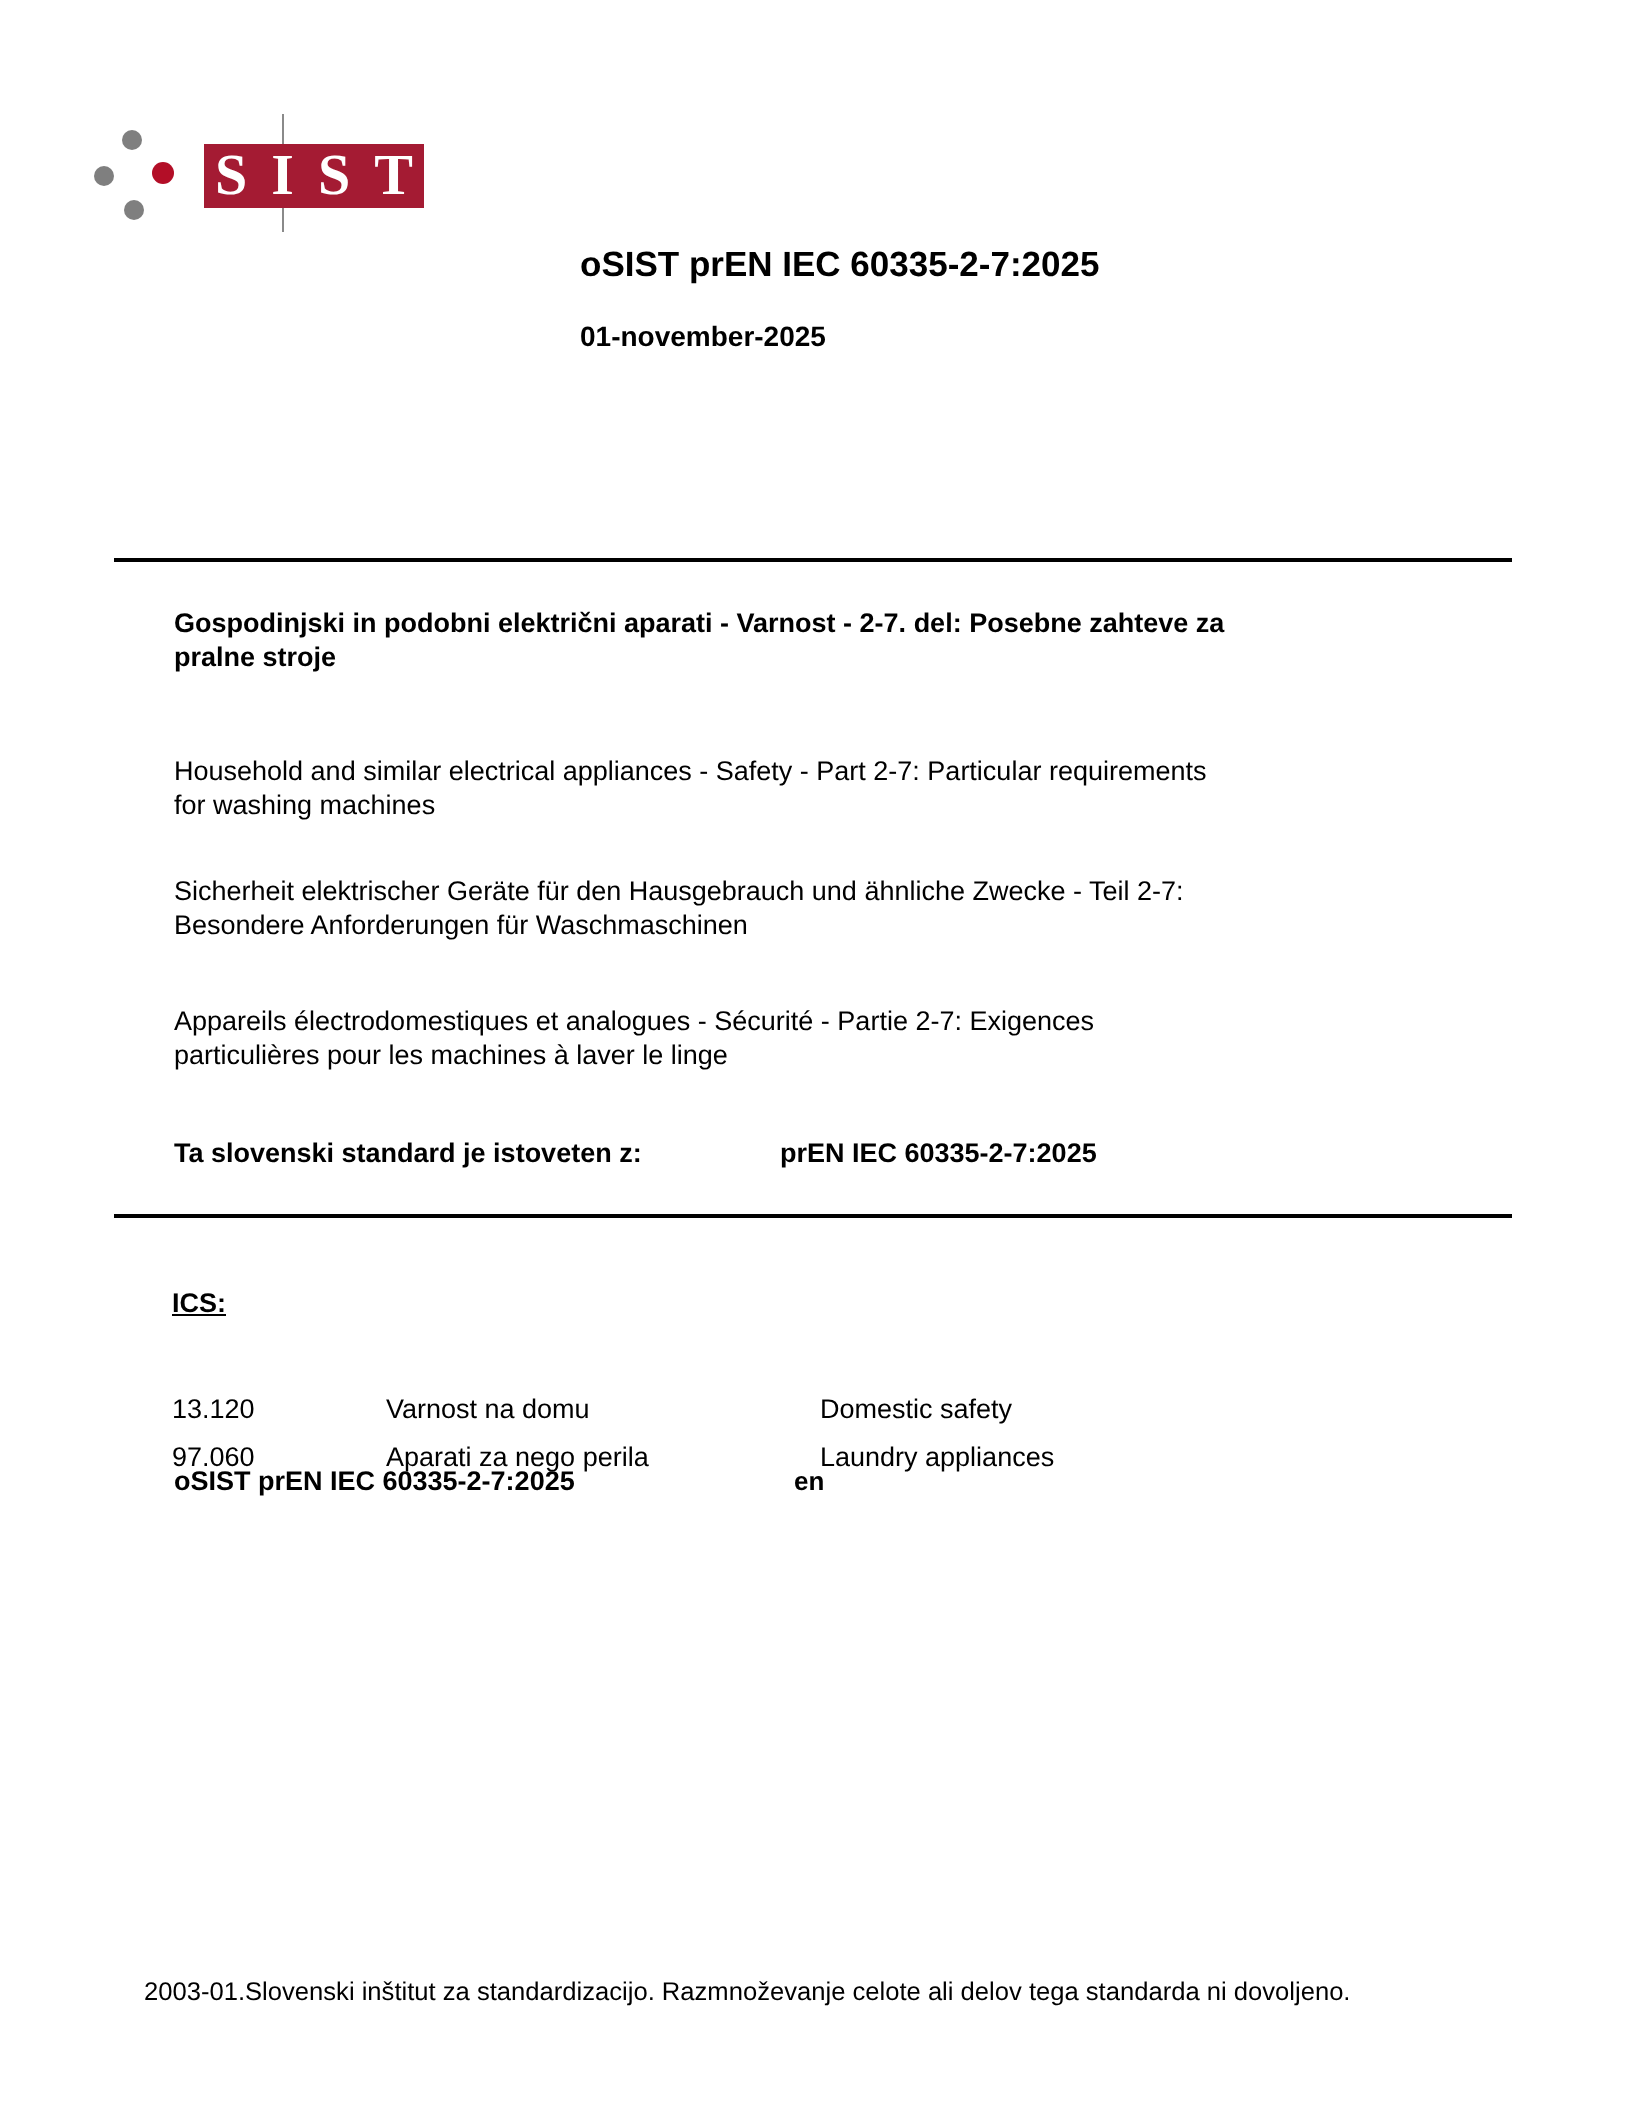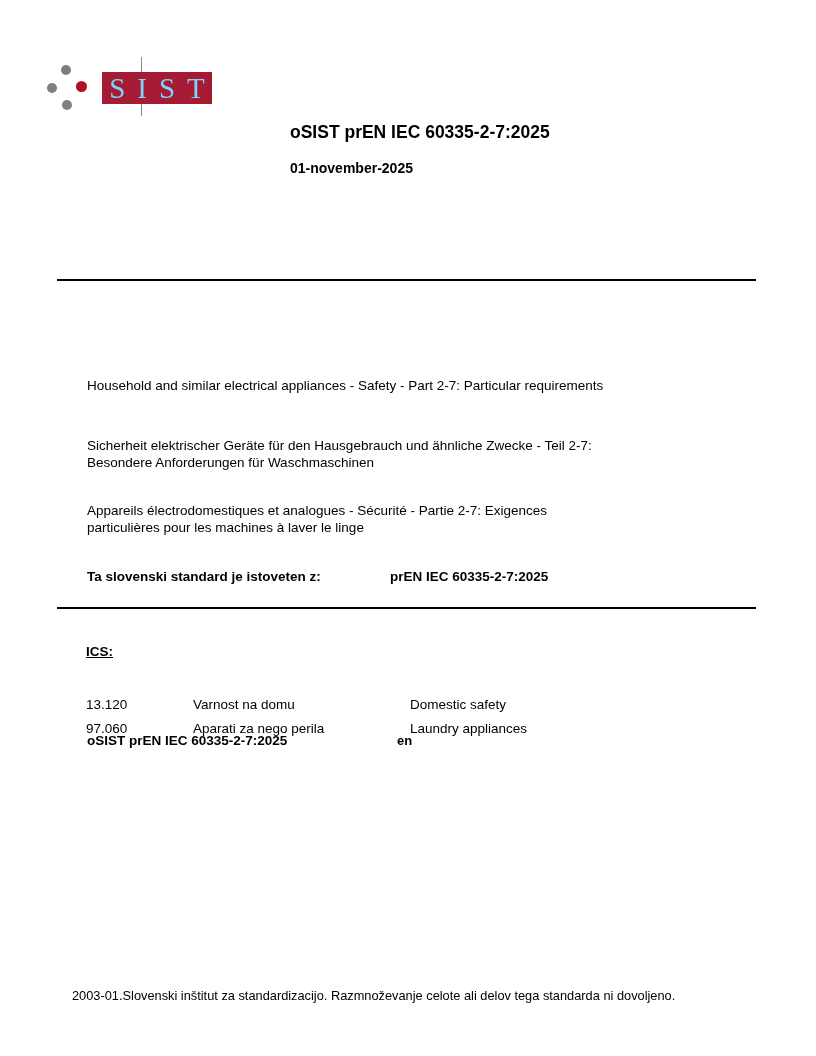--- a/index.html
+++ b/index.html
@@ -26,23 +26,23 @@
     position: absolute; left: 141px; top: 57px;
     width: 1px; height: 59px; background: #8a8a8a;
   }
   .logo-box {
     position: absolute; left: 102px; top: 72px;
     width: 110px; height: 32px; background: #a41b33;
     display: flex; align-items: center; justify-content: center;
   }
   .logo-letters {
     font-family: "Liberation Serif", serif;
-    color: #7dd3fc; font-size: 29px; line-height: 32px;
+    color: #ffffff; font-size: 29px; line-height: 32px;
     letter-spacing: 12px; margin-right: -12px;
-    font-weight: 400;
+    font-weight: 700;
   }
 
   
   .hdr-line1 {
     position: absolute; left: 290px; top: 95px;
     font-size: 17.5px; font-weight: bold; white-space: pre;
   }
   .hdr-line2 {
     position: absolute; left: 290px; top: 122px;
     font-size: 17.5px; font-weight: bold; white-space: pre;
@@ -106,23 +106,28 @@
     <div class="logo-box">
       <span class="logo-letters">SIST</span>
     </div>
   </div>
 
   <div class="hdr-line2">oSIST prEN IEC 60335-2-7:2025</div>
   <div class="hdr-date">01-november-2025</div>
 
   <div class="rule rule-1"></div>
 
+  <div class="title-block title-sl">
+    <div>Gospodinjski in podobni električni aparati - Varnost - 2-7. del: Posebne zahteve za</div>
+    <div>pralne stroje</div>
+  </div>
 
   <div class="title-block title-en">
     <div>Household and similar electrical appliances - Safety - Part 2-7: Particular requirements</div>
+    <div>for washing machines</div>
   </div>
 
   <div class="title-block title-de">
     <div>Sicherheit elektrischer Geräte für den Hausgebrauch und ähnliche Zwecke - Teil 2-7:</div>
     <div>Besondere Anforderungen für Waschmaschinen</div>
   </div>
 
   <div class="title-block title-fr">
     <div>Appareils électrodomestiques et analogues - Sécurité - Partie 2-7: Exigences</div>
     <div>particulières pour les machines à laver le linge</div>

